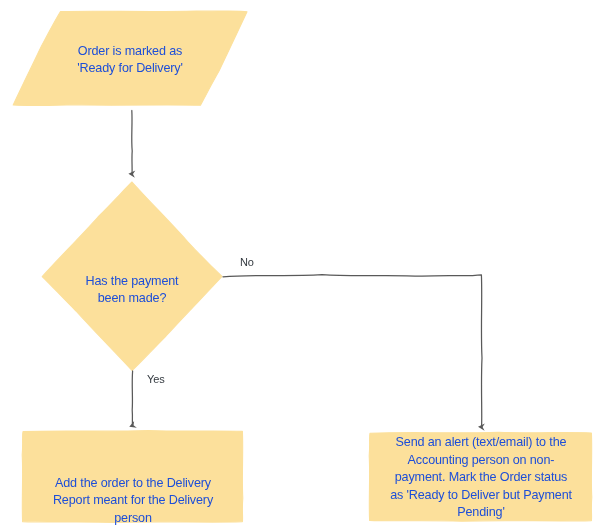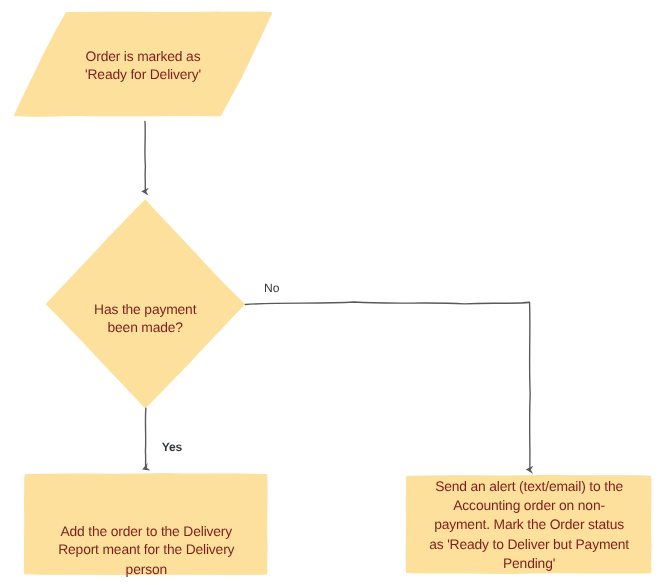--- a/index.html
+++ b/index.html
@@ -19,21 +19,21 @@
     left: 0; top: 0;
     width: 602px;
     height: 532px;
   }
   .node-text {
     position: absolute;
     display: flex;
     align-items: center;
     justify-content: center;
     text-align: center;
-    color: #7f1d1d;
+    color: #1d4ed8;
     font-family: "Liberation Sans", sans-serif;
     font-size: 12.6px;
     line-height: 17.5px;
     letter-spacing: -0.15px;
     white-space: pre-line;
     pointer-events: none;
   }
   
   #txt-start {
     left: 60px; top: 42px; width: 140px; height: 36px;
@@ -53,21 +53,21 @@
   .edge-label {
     position: absolute;
     color: #343a40;
     font-family: "Liberation Sans", sans-serif;
     font-size: 11px;
     line-height: 14px;
     letter-spacing: -0.1px;
     pointer-events: none;
   }
   #label-no  { left: 240px; top: 255px; }
-  #label-yes { left: 147px; top: 400px; font-weight: bold; }
+  #label-yes { left: 147px; top: 372px; }
 </style>
 </head>
 <body>
 
 <svg id="canvas" viewBox="0 0 602 532" xmlns="http://www.w3.org/2000/svg">
   <defs>
     <marker id="arrowhead" markerWidth="9" markerHeight="9" refX="4.2" refY="4" orient="auto" markerUnits="userSpaceOnUse">
       <path d="M0.6,0.9 L4.2,7.6 L7.8,0.9 L4.2,3.0 Z" fill="#595959"></path>
     </marker>
   </defs>
@@ -119,20 +119,20 @@
 'Ready for Delivery'</div>
 
 <div class="node-text" id="txt-decision">Has the payment
 been made?</div>
 
 <div class="node-text" id="txt-yes-action">Add the order to the Delivery
 Report meant for the Delivery
 person</div>
 
 <div class="node-text" id="txt-no-action">Send an alert (text/email) to the
-Accounting order on non-
+Accounting person on non-
 payment. Mark the Order status
 as 'Ready to Deliver but Payment
 Pending'</div>
 
 <div class="edge-label" id="label-no">No</div>
 
 <div class="edge-label" id="label-yes">Yes</div>
 
 </body></html>

